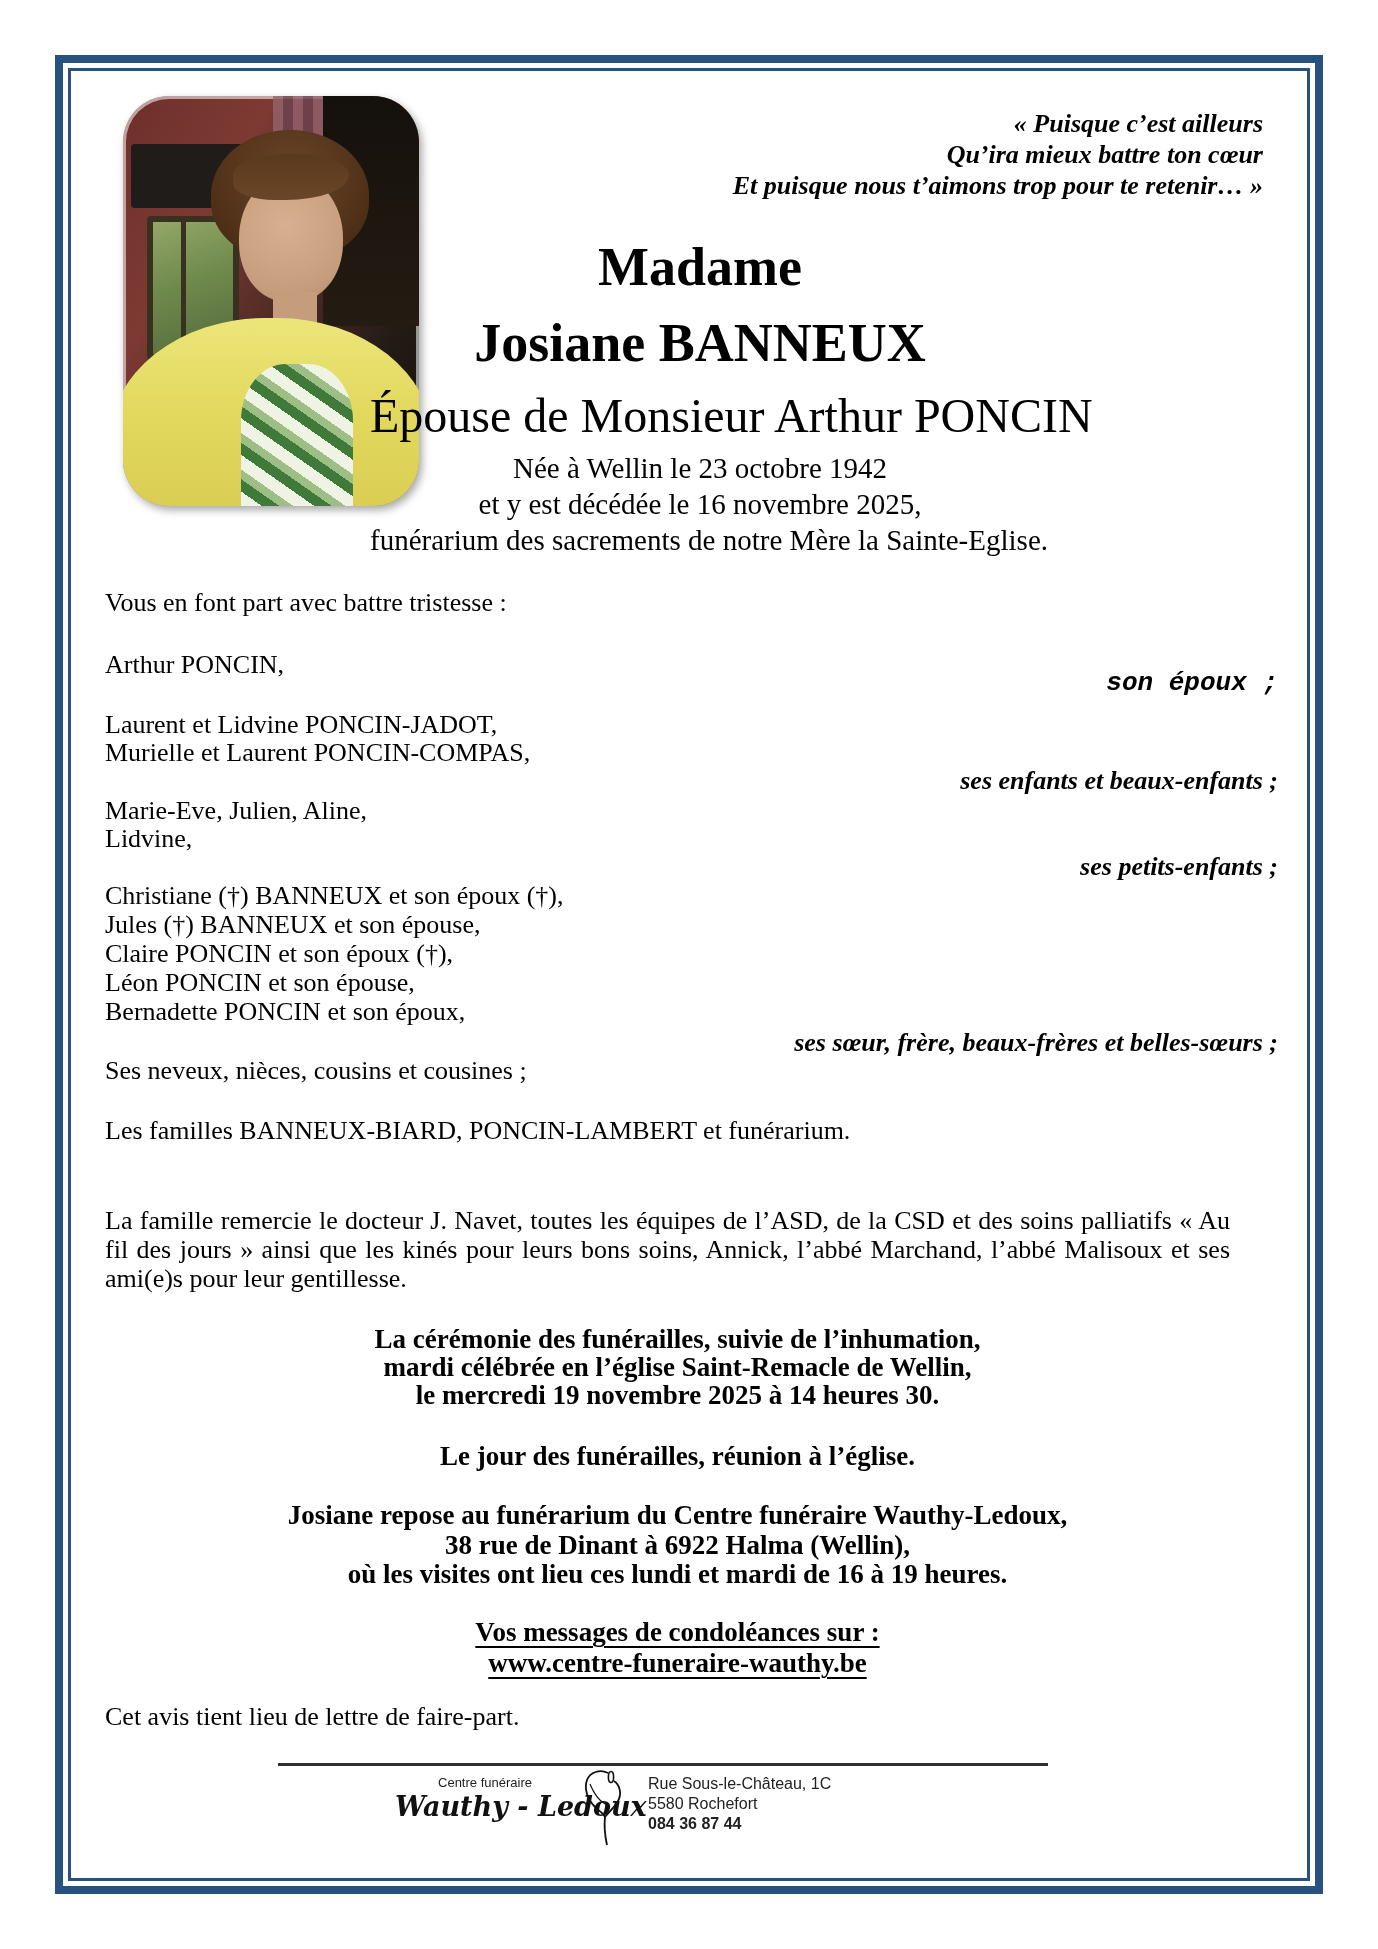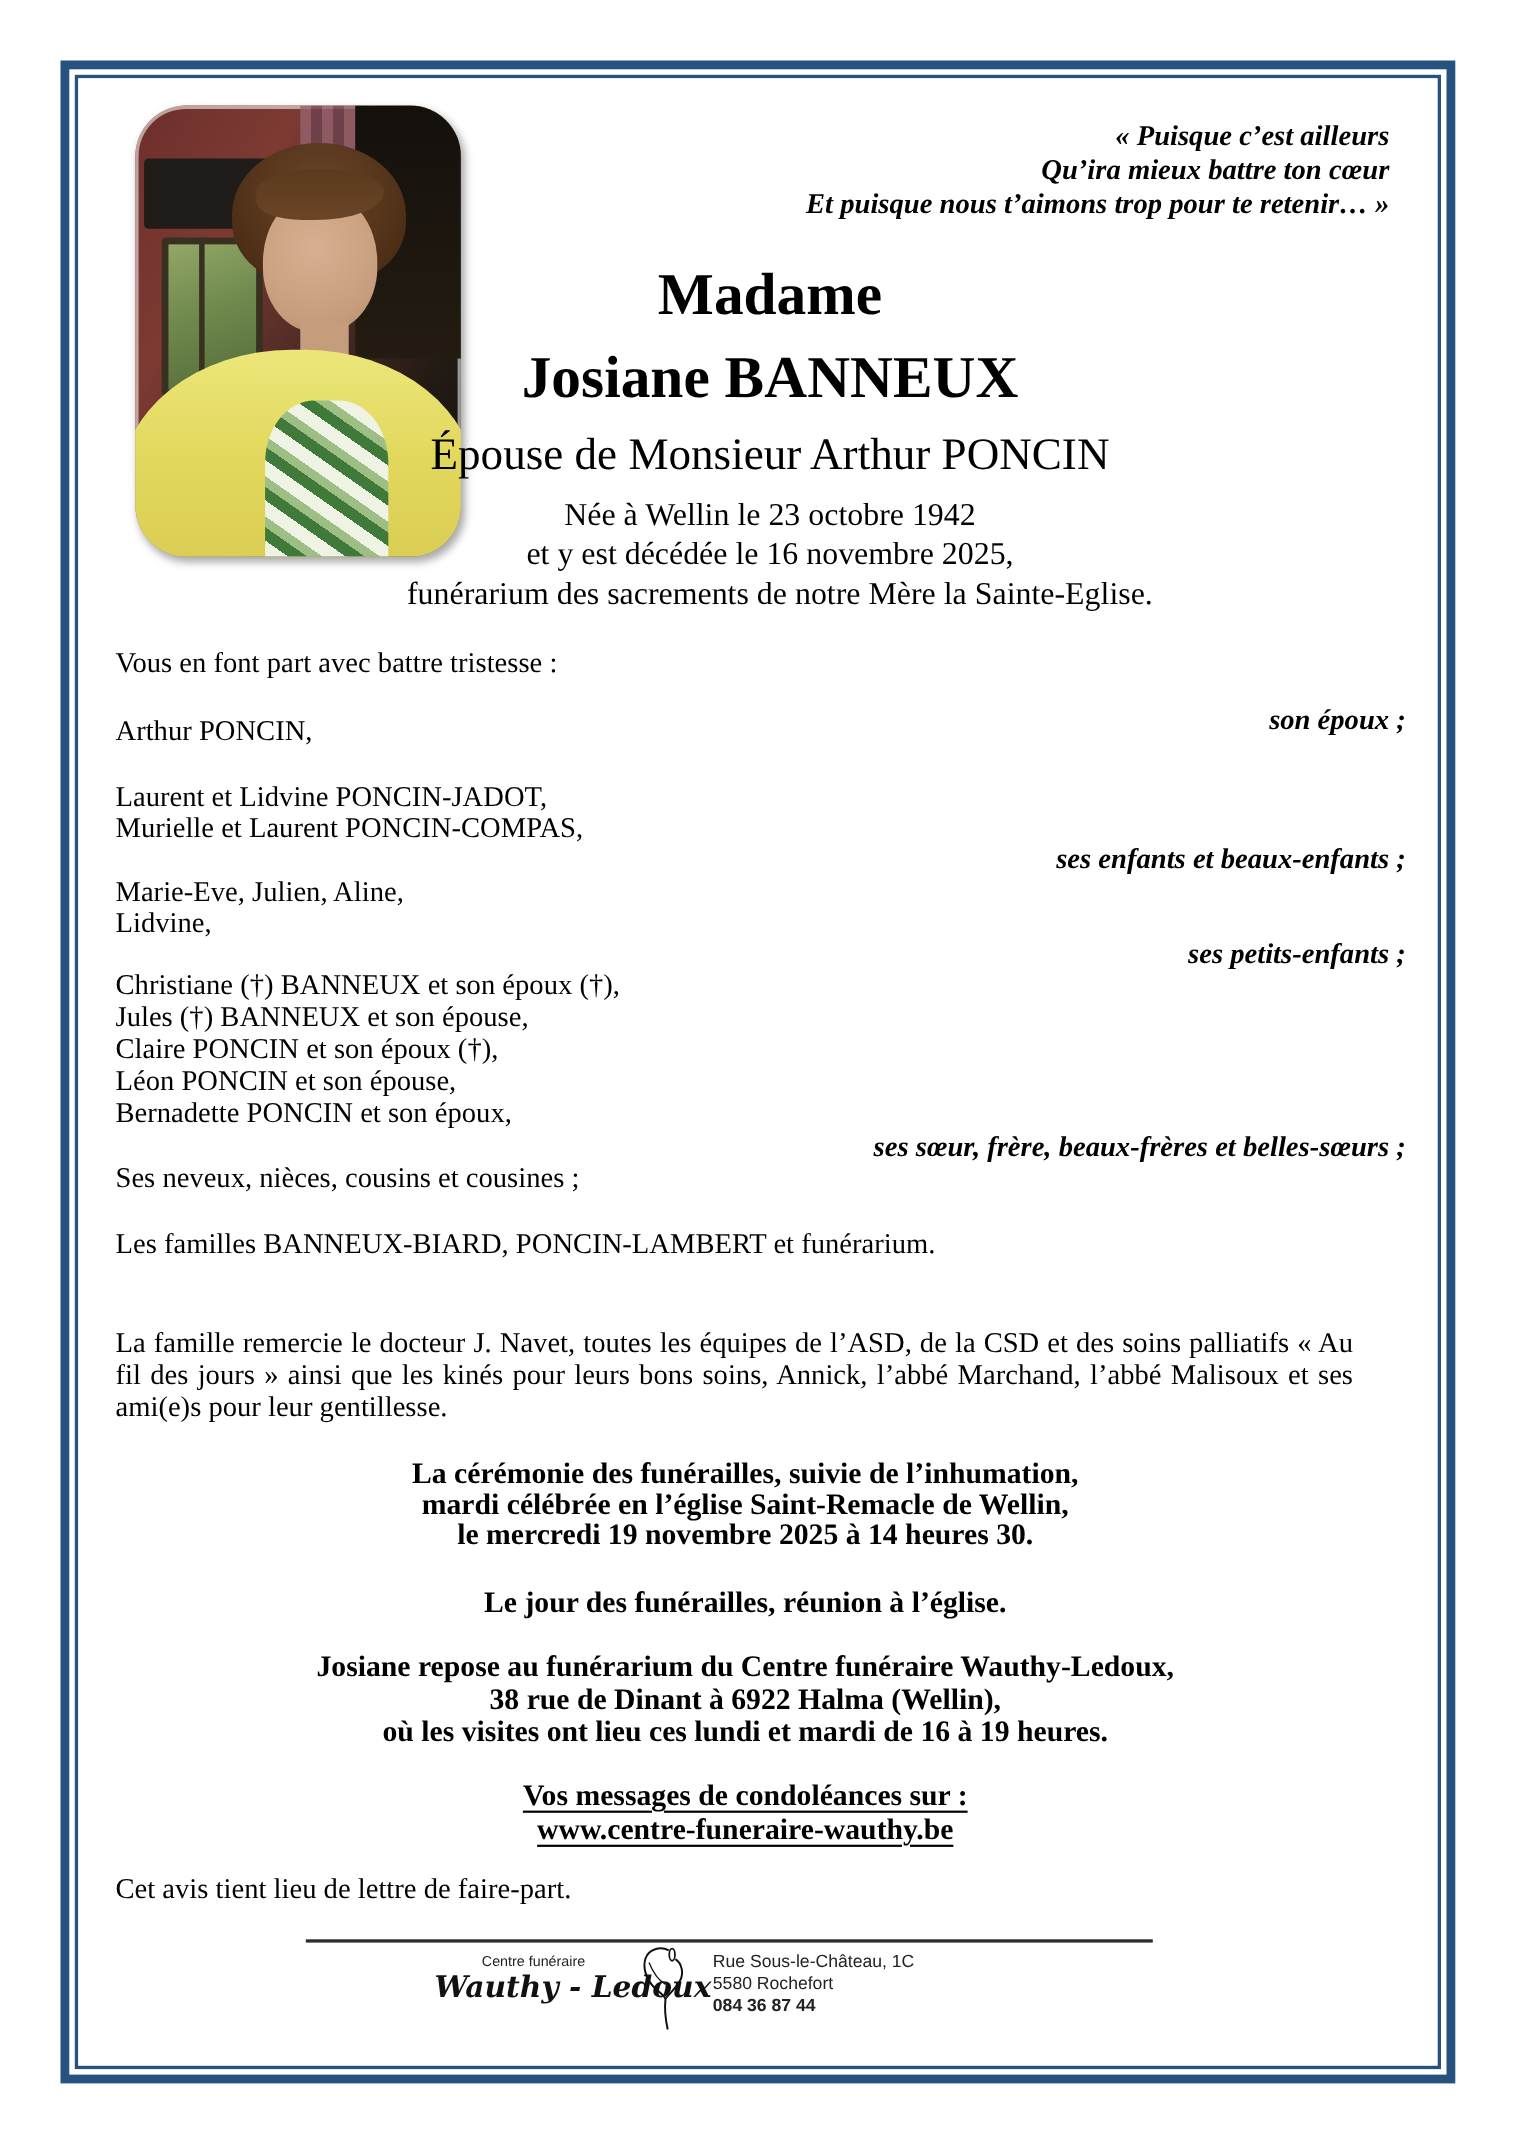--- a/index.html
+++ b/index.html
@@ -37,21 +37,21 @@
               background:linear-gradient(180deg,#ece67a 0%,#e3d95f 45%,#d9cc52 100%);
               border-radius:48% 48% 0 0 / 62% 62% 0 0;}
   .p-top{position:absolute;left:118px;top:268px;width:112px;height:142px;
          background:repeating-linear-gradient(35deg,#eef3e4 0 12px,#3f7a3a 12px 22px,#9dbf86 22px 30px);
          border-radius:40% 40% 0 0;}
   
   .quote-line{position:absolute;right:115px;text-align:right;font-weight:bold;font-style:italic;
               font-size:26px;white-space:nowrap;}
   .center-col{position:absolute;left:370px;width:660px;text-align:center;white-space:nowrap;}
   .t-big{font-size:54px;font-weight:bold;}
-  .t-sub{font-size:41px;}
+  .t-sub{font-size:48px;}
   .t-birth{font-size:29px;}
   .body-line{position:absolute;left:105px;font-size:26px;white-space:nowrap;}
   .role-line{position:absolute;right:100px;text-align:right;font-weight:bold;font-style:italic;
              font-size:26px;white-space:nowrap;}
   .thanks{position:absolute;left:105px;top:1206px;width:1125px;font-size:26px;
           line-height:29px;text-align:justify;}
   .cer-line{position:absolute;left:90px;width:1175px;text-align:center;font-weight:bold;
             font-size:27px;white-space:nowrap;}
   .underlined{text-decoration:underline;text-decoration-thickness:2px;text-underline-offset:5px;}
   
@@ -93,21 +93,21 @@
 <div class="center-col t-big" style="top:236px;">Madame</div>
 <div class="center-col t-big" style="top:312px;">Josiane BANNEUX</div>
 <div class="center-col t-sub" style="top:388px;">Épouse de Monsieur Arthur PONCIN</div>
 <div class="center-col t-birth" style="top:452px;">Née à Wellin le 23 octobre 1942</div>
 <div class="center-col t-birth" style="top:488px;">et y est décédée le 16 novembre 2025,</div>
 <div class="center-col t-birth" style="top:524px;">funérarium des sacrements de notre Mère la Sainte-Eglise.</div>
 
 <div class="body-line" style="top:588px;">Vous en font part avec battre tristesse :</div>
 
 <div class="body-line" style="top:650px;">Arthur PONCIN,</div>
-<div class="role-line" style="top:640px;">son époux ;</div>
+<div class="role-line" style="top:668px;font-family:Liberation Mono, monospace;">son époux ;</div>
 
 <div class="body-line" style="top:710px;">Laurent et Lidvine PONCIN-JADOT,</div>
 <div class="body-line" style="top:738px;">Murielle et Laurent PONCIN-COMPAS,</div>
 <div class="role-line" style="top:766px;">ses enfants et beaux-enfants ;</div>
 
 <div class="body-line" style="top:796px;">Marie-Eve, Julien, Aline,</div>
 <div class="body-line" style="top:824px;">Lidvine,</div>
 <div class="role-line" style="top:852px;">ses petits-enfants ;</div>
 
 <div class="body-line" style="top:881px;">Christiane (†) BANNEUX et son époux (†),</div>

